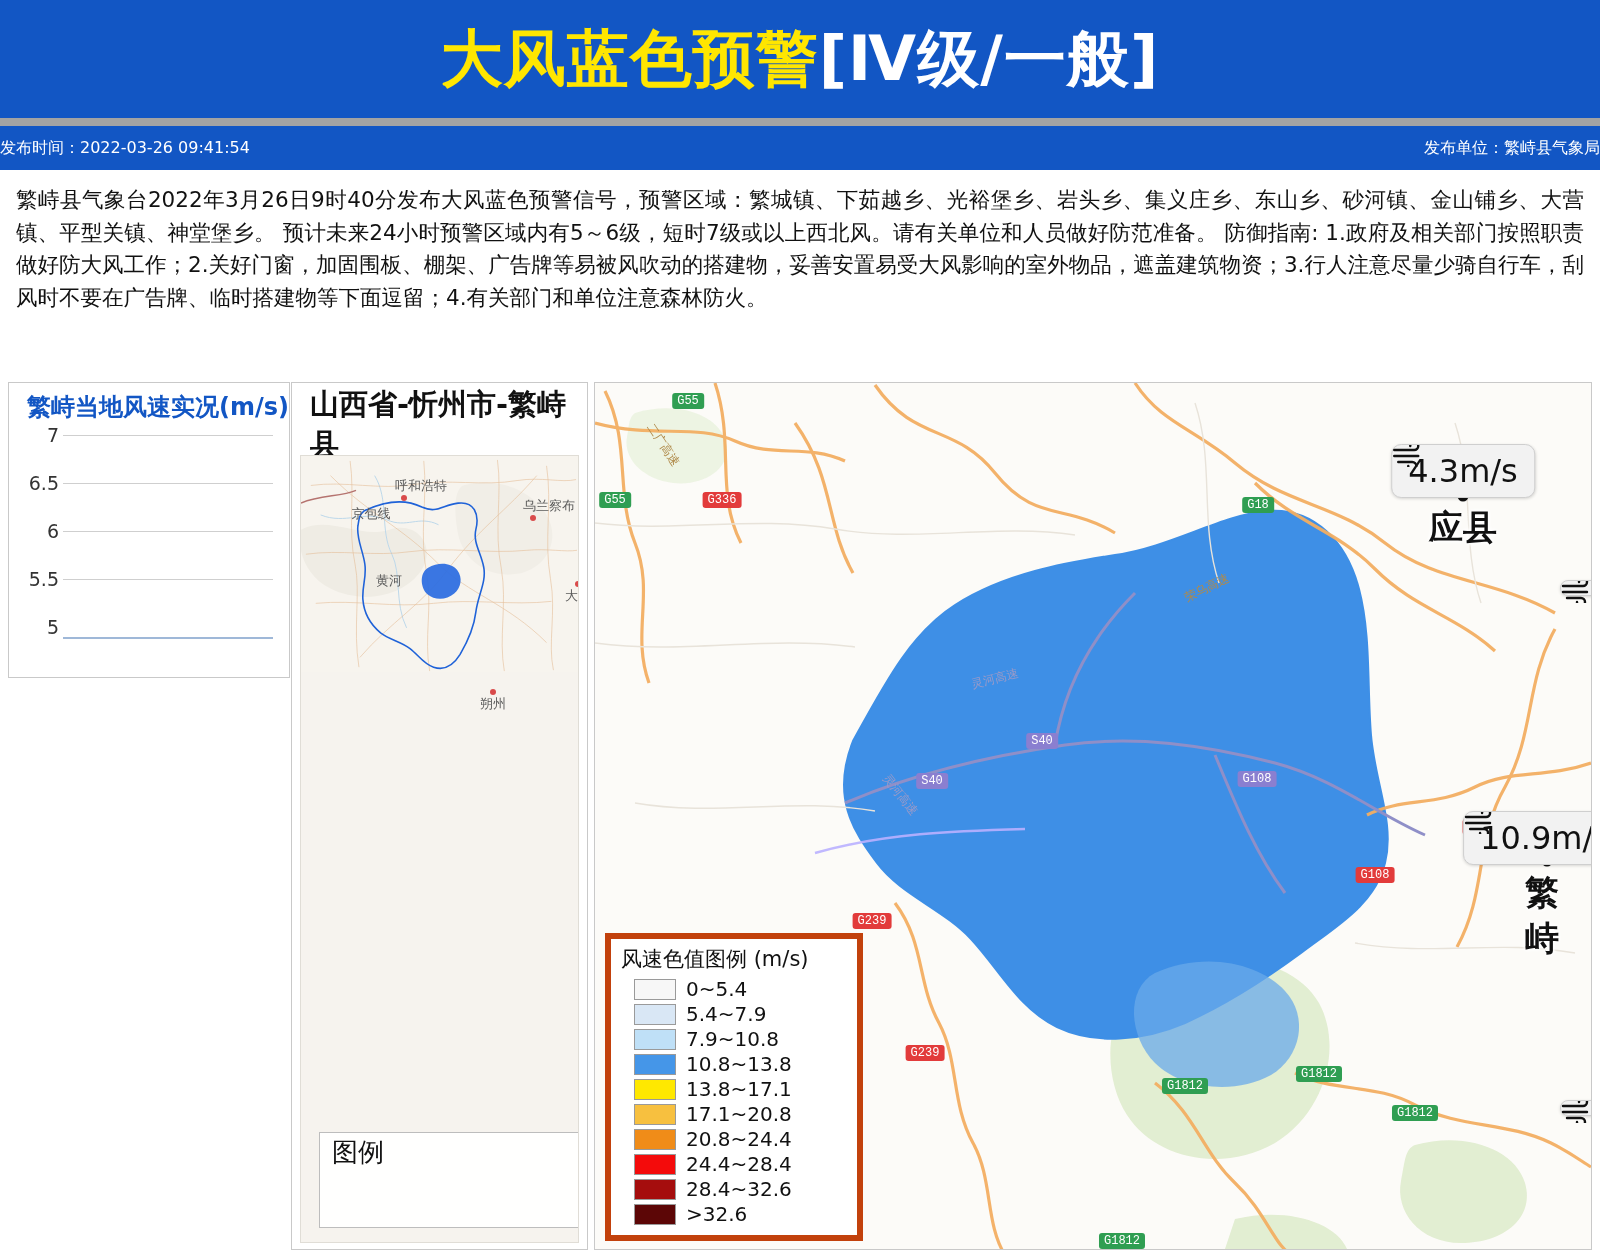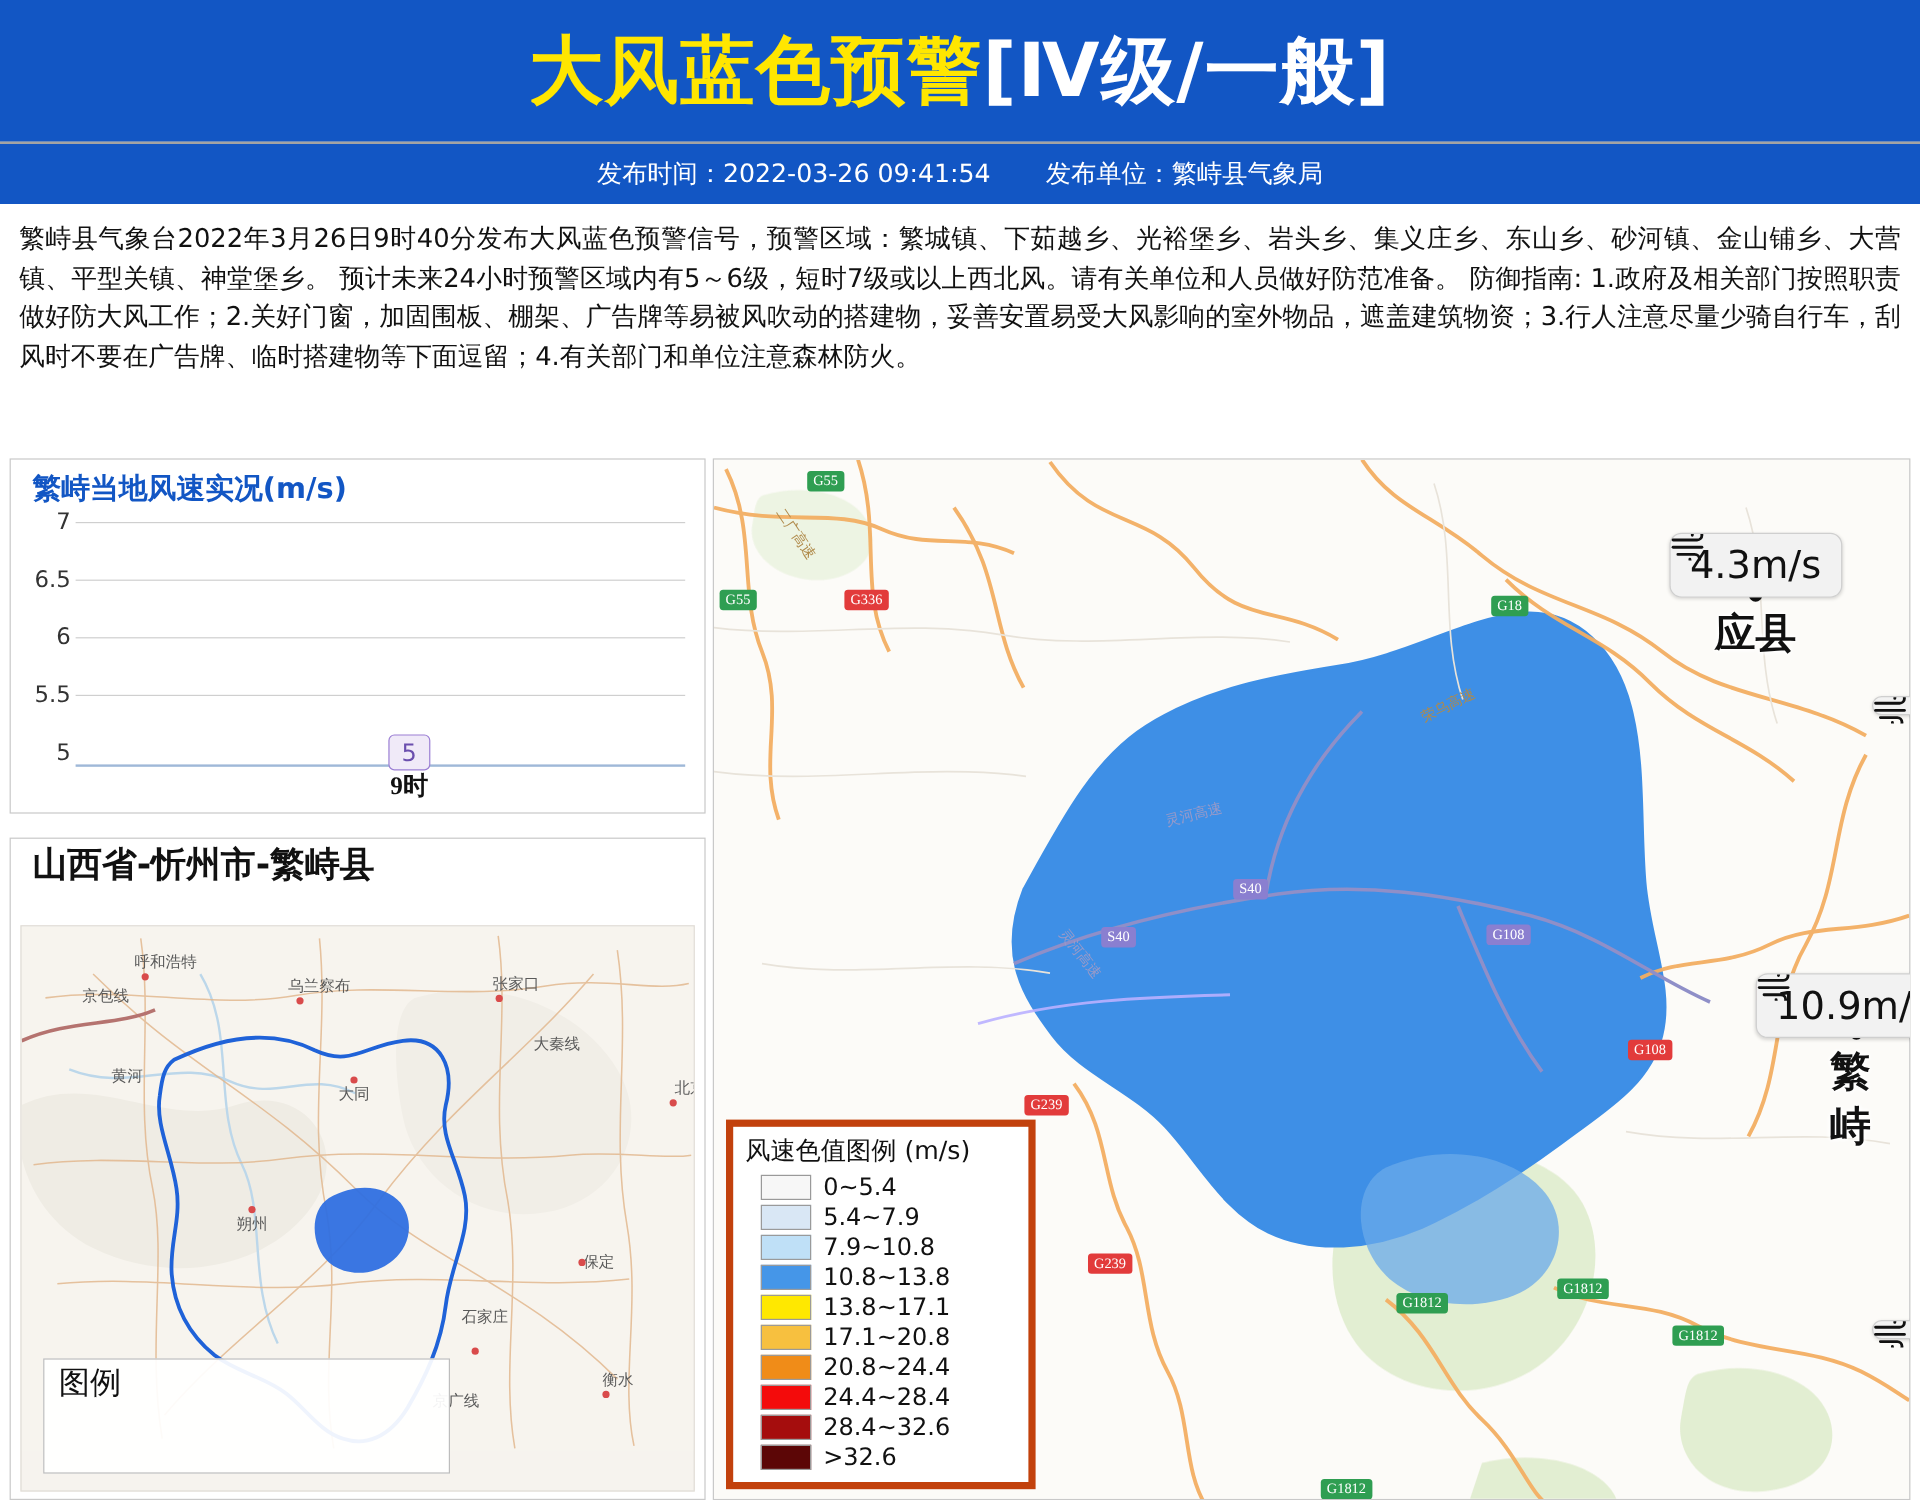--- a/index.html
+++ b/index.html
@@ -23,26 +23,26 @@
     font-size:62px;
     font-weight:bold;
     letter-spacing:1px;
     font-family:"DejaVu Sans", sans-serif;
     white-space:nowrap;
   }
   .header-title .lvl { color:#ffffff; }
 
   .subheader {
     background:#1256c4;
-    border-top:2px solid #a3a3a3;
+    border-top:8px solid #a3a3a3;
     height:52px;
-    display:flex; align-items:center; justify-content:center;
+    display:flex; align-items:center; justify-content:space-between;
     gap:46px;
     color:#ffffff;
-    font-size:21px;
+    font-size:16px;
     font-family:"DejaVu Sans", sans-serif;
   }
 
   
   .bodytext {
     padding:14px 16px 8px 16px;
     font-size:21.5px;
     line-height:1.52;
     color:#111;
     font-family:"DejaVu Sans", sans-serif;
@@ -52,21 +52,21 @@
 
   
   .lower {
     position:absolute;
     top:382px; left:0;
     width:1600px; height:874px;
     display:flex;
     gap:6px;
     padding:0 8px 6px 8px;
   }
-  .left-col { width:580px; display:flex; flex-direction:column; gap:20px; }
+  .left-col { width:580px; display:flex; flex-direction:row; gap:1px; }
   .right-col { flex:1; position:relative; }
 
   
   .panel {
     border:1px solid #c9c9c9;
     background:#fff;
     position:relative;
   }
   .panel-title {
     color:#1256c4;
@@ -147,21 +147,21 @@
   
   .mainmap {
     position:absolute; inset:0;
     border:1px solid #c9c9c9;
     background:#fbfaf7;
     overflow:hidden;
   }
   .mainmap svg { position:absolute; inset:0; }
   .road-shield {
     position:absolute; font-size:12px; color:#fff; padding:1px 5px;
-    border-radius:3px; font-family:Liberation Serif, serif;
+    border-radius:3px; font-family:Liberation Mono, monospace;
     transform:translate(-50%,-50%);
   }
   .shield-green { background:#2f9e52; }
   .shield-red { background:#e23b3b; }
   .shield-purple { background:#8a7fd0; }
   .road-text {
     position:absolute; font-size:12px; color:#b08a4a;
     font-family:"DejaVu Sans", sans-serif; transform:translate(-50%,-50%);
   }
   .city-dot {

